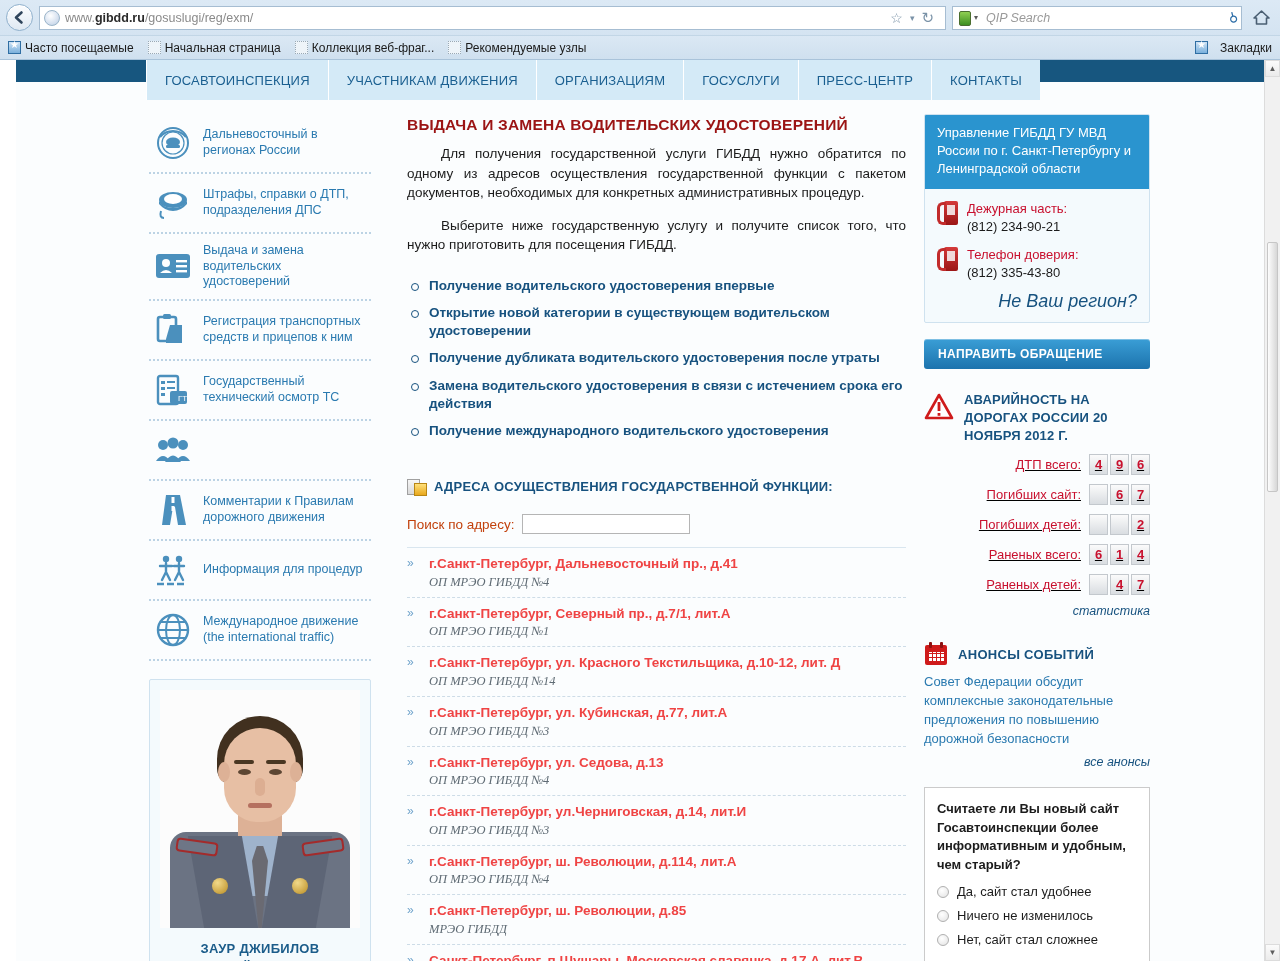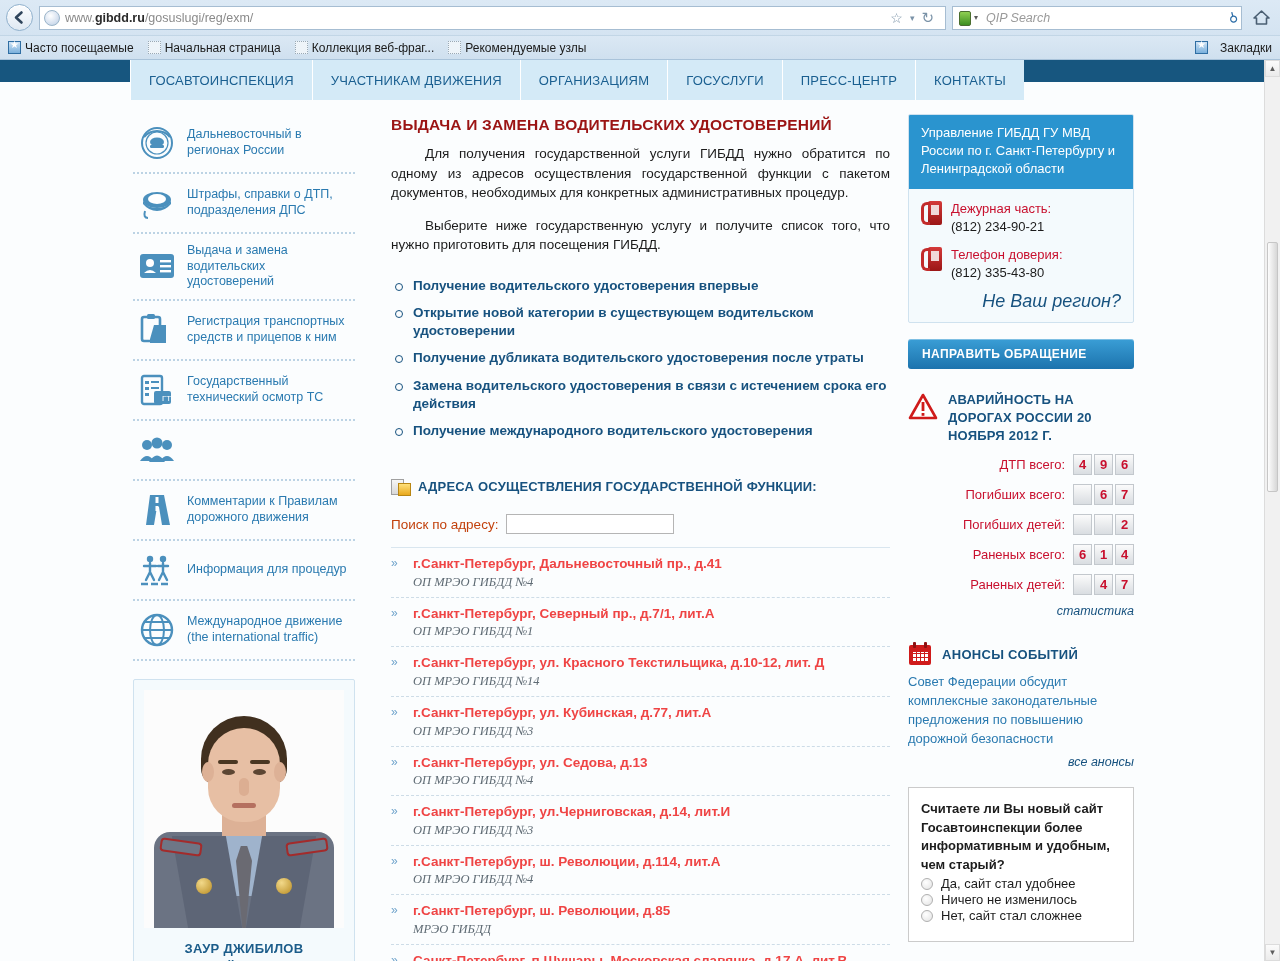--- a/index.html
+++ b/index.html
@@ -153,21 +153,21 @@
   }
   #navbar-strip {
     position: absolute;
     left: 0; top: 0;
     width: 1264px;
     height: 22px;
     background: #17567f;
   }
   #content-frame {
     position: absolute;
-    left: 0; top: 0;
+    left: 16px; top: 0;
     width: 1264px;
     height: 901px;
     background: #fbfdfe;
   }
   #page-wrap {
     position: absolute;
     left: 131px; top: 0;
     width: 1003px;
   }
 
@@ -450,20 +450,21 @@
     color: #17527f;
     line-height: 1.4;
     letter-spacing: .2px;
   }
   .stat-row {
     display: flex;
     align-items: center;
     justify-content: flex-end;
     gap: 8px;
     margin-top: 9px;
+    text-decoration: underline;
   }
   .stat-label { font-size: 13px; color: #c8102e; flex: 1 1 auto; text-align: right; }
   .digits { display: flex; gap: 2px; flex: 0 0 auto; }
   .digit {
     width: 19px; height: 21px;
     background: linear-gradient(#fbfbfb, #d9dde1);
     border: 1px solid #c3c8cd;
     color: #c8102e;
     font-size: 13px;
     font-weight: bold;
@@ -518,21 +519,21 @@
     padding: 12px 12px 18px;
   }
   .poll-q {
     font-size: 13px;
     font-weight: bold;
     color: #1c1c1c;
     line-height: 1.45;
   }
   .poll-opt {
     display: flex; align-items: center; gap: 8px;
-    margin-top: 1px;
+    margin-top: 9px;
     font-size: 13px;
     color: #1c1c1c;
   }
   .poll-opt:first-of-type { margin-top: 20px; }
   .radio {
     width: 12px; height: 12px; flex: 0 0 12px;
     border-radius: 50%;
     border: 1px solid #b0b0b0;
     background: radial-gradient(circle at 40% 35%, #fff, #e2e2e2);
   }
@@ -924,21 +925,21 @@
             <div class="stat-row">
               <span class="stat-label">ДТП всего:</span>
               <span class="digits">
                 <span class="digit">4</span>
                 <span class="digit">9</span>
                 <span class="digit">6</span>
               </span>
             </div>
 
             <div class="stat-row">
-              <span class="stat-label">Погибших всего:</span>
+              <span class="stat-label">Погибших сайт:</span>
               <span class="digits">
                 <span class="digit blank"></span>
                 <span class="digit">6</span>
                 <span class="digit">7</span>
               </span>
             </div>
 
             <div class="stat-row">
               <span class="stat-label">Погибших детей:</span>
               <span class="digits">

